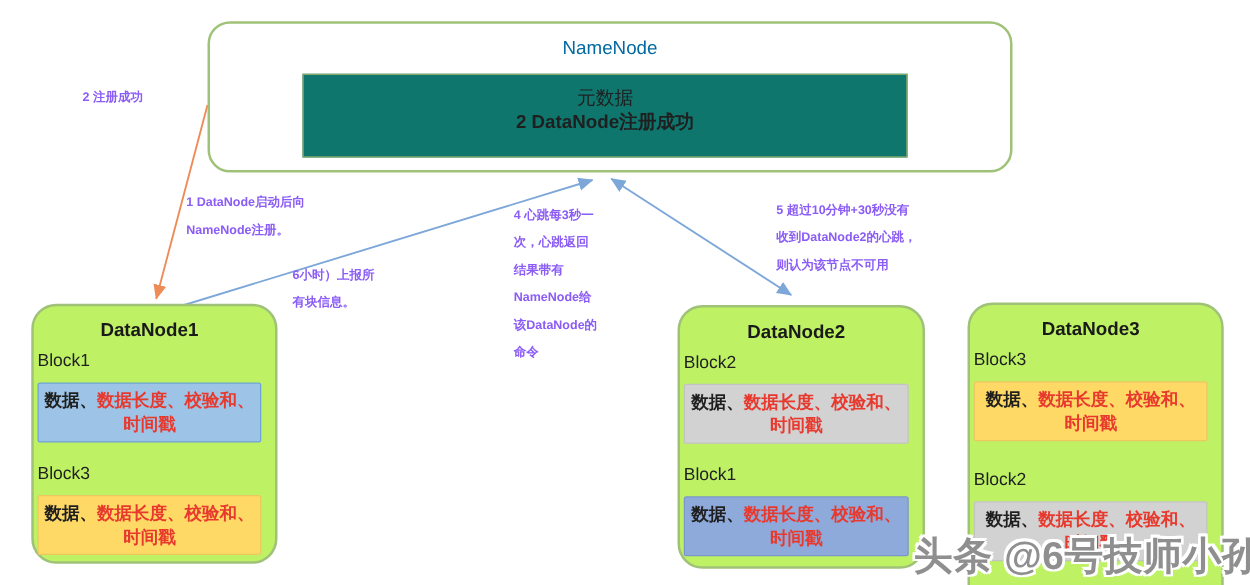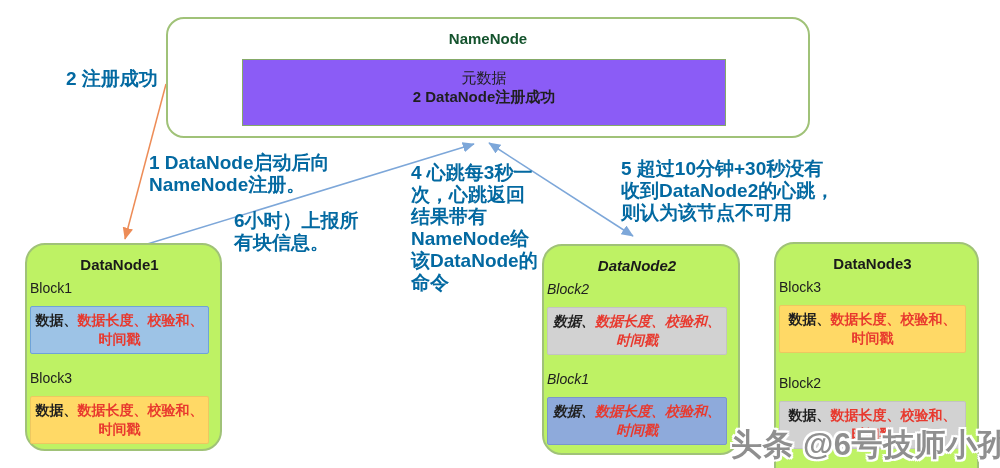--- a/index.html
+++ b/index.html
@@ -10,44 +10,44 @@
   }
   .arrows { position: absolute; left: 0; top: 0; width: 1000px; height: 468px; }
 
   
   .namenode {
     position: absolute; left: 166px; top: 17px; width: 644px; height: 121px;
     border: 2px solid #a0c278; border-radius: 18px; background: #fff;
   }
   .nn-title {
     position: absolute; left: 0; top: 11px; width: 100%;
-    text-align: center; font-weight: bold; font-size: 15px; color: #14532d;
+    text-align: center; font-weight: normal; font-size: 15px; color: #0369a1;
   }
   .meta-box {
     position: absolute; left: 74px; top: 40px; width: 484px; height: 67px;
-    background: #8b5cf6; border: 1px solid #85aa68;
+    background: #0f766e; border: 1px solid #85aa68;
     text-align: center; color: #1f1f1f;
   }
   .meta-line1 { margin-top: 9px; font-size: 15px; }
   .meta-line2 { font-size: 15px; font-weight: bold; }
 
   
   .anno {
-    position: absolute; font-size: 19px; font-weight: bold;
-    color: #0369a1; line-height: 22px; white-space: nowrap;
+    position: absolute; font-size: 10px; font-weight: bold;
+    color: #8b5cf6; line-height: 22px; white-space: nowrap;
   }
 
   
   .datanode {
     position: absolute;
     border: 2px solid #a0c278; border-radius: 20px; background: #bef264;
     padding: 9px 11px 0 3px;
   }
   .dn1 { left: 25px;  top: 243px; width: 197px; height: 208px; }
-  .dn2 { left: 542px; top: 244px; width: 198px; height: 211px; font-style: italic; }
+  .dn2 { left: 542px; top: 244px; width: 198px; height: 211px; }
   .dn3 { left: 774px; top: 242px; width: 205px; height: 270px; }
   .dn-title { text-align: center; font-weight: bold; font-size: 15px; color: #1a1a1a; margin: 2px 0 5px; }
   .block-label { font-size: 14px; color: #202020; margin: 7px 0 4px; }
   .block-box {
     border: 1px solid; border-radius: 2px;
     text-align: center; font-size: 14px; font-weight: bold;
     line-height: 19px; padding: 4px 1px; color: #1f1f1f; margin-top: 10px;
   }
   .t-red { color: #e8392e; }
 

